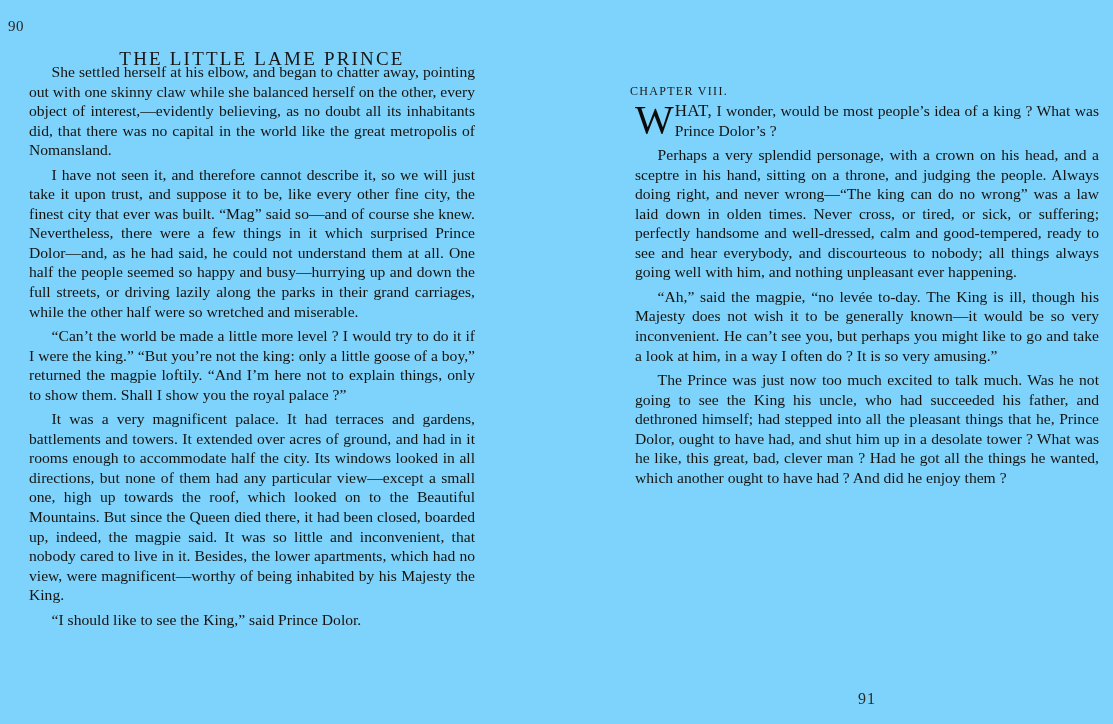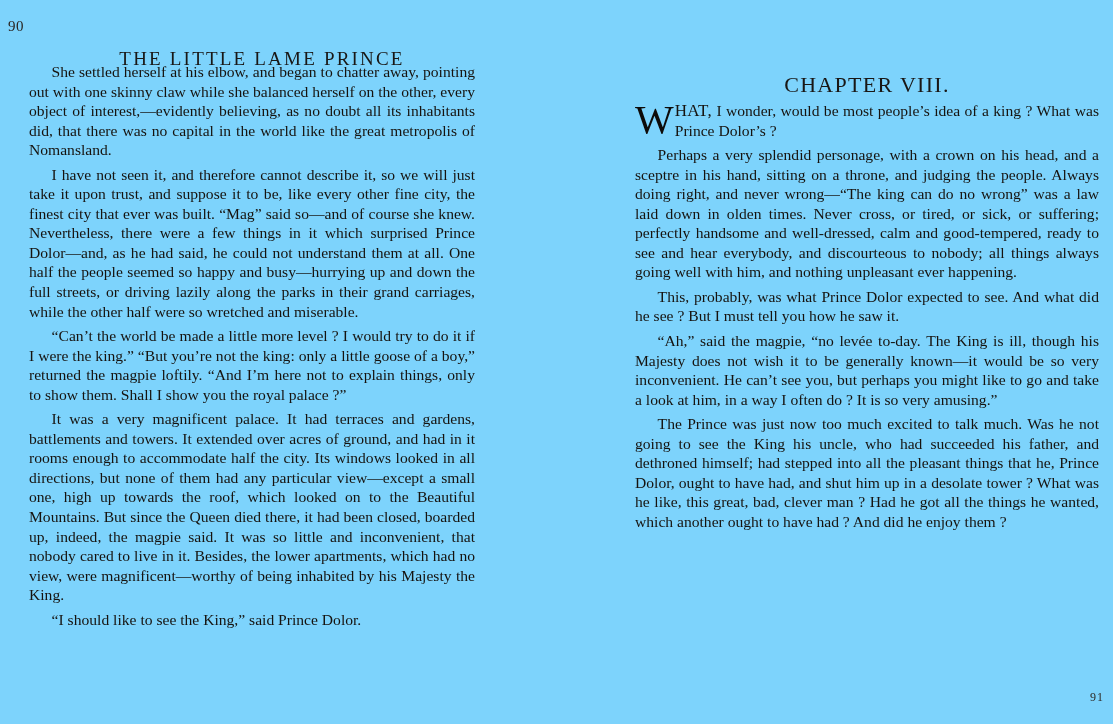--- a/index.html
+++ b/index.html
@@ -56,24 +56,24 @@
     margin: 5px;
     text-indent: 1.45em;
     hyphens: none;
   }
   .col p.no-indent { text-indent: 0; }
 
   
   .chapter-heading {
     position: absolute;
     left: 630px;
-    top: 72px;
+    top: 84px;
     width: 474px;
-    text-align: center;
-    font-size: 22px;
+    text-align: left;
+    font-size: 12px;
     letter-spacing: 1.3px;
     color: #191715;
   }
 
   
   .dropcap-para {
     position: relative;
     text-indent: 0;
   }
   .dropcap {
@@ -91,22 +91,22 @@
     letter-spacing: 0.3px;
   }
   .second-line-indent { display: inline; }
 
   
   .folio-bottom {
     position: absolute;
     left: 630px;
     top: 690px;
     width: 474px;
-    text-align: right;
-    font-size: 12px;
+    text-align: center;
+    font-size: 16px;
     letter-spacing: 1px;
     color: #2e2b27;
   }
 </style>
 </head>
 <body>
 
 <div class="page">
 
   <div class="folio-top">90</div>
@@ -122,20 +122,19 @@
   </div>
 
   <div class="chapter-heading">CHAPTER VIII.</div>
 
   <div class="col col-right">
     <p class="dropcap-para no-indent">
       <span class="dropcap">W</span><span class="smallcaps-run">HAT,</span><span> I wonder, would be most people’s idea of a king ?</span>
       <span class="second-line-indent">What was Prince Dolor’s ?</span>
     </p>
     <p>Perhaps a very splendid personage, with a crown on his head, and a sceptre in his hand, sitting on a throne, and judging the people. Always doing right, and never wrong—“The king can do no wrong” was a law laid down in olden times. Never cross, or tired, or sick, or suffering; perfectly handsome and well-dressed, calm and good-tempered, ready to see and hear everybody, and discourteous to nobody; all things always going well with him, and nothing unpleasant ever happening.</p>
-    <p>This, probably, was what Prince Dolor expected to see. And what did he see ?  But I must tell you how he saw it.</p>
     <p>“Ah,” said the magpie, “no levée to-day.  The King is ill, though his Majesty does not wish it to be generally known—it would be so very inconvenient.  He can’t see you, but perhaps you might like to go and take a look at him, in a way I often do ? It is so very amusing.”</p>
     <p>The Prince was just now too much excited to talk much. Was he not going to see the King his uncle, who had succeeded his father, and dethroned himself; had stepped into all the pleasant things that he, Prince Dolor, ought to have had, and shut him up in a desolate tower ?  What was he like, this great, bad, clever man ?  Had he got all the things he wanted, which another ought to have had ?  And did he enjoy them ?</p>
   </div>
 
   <div class="folio-bottom">91</div>
 
 </div>
 
 </body></html>

